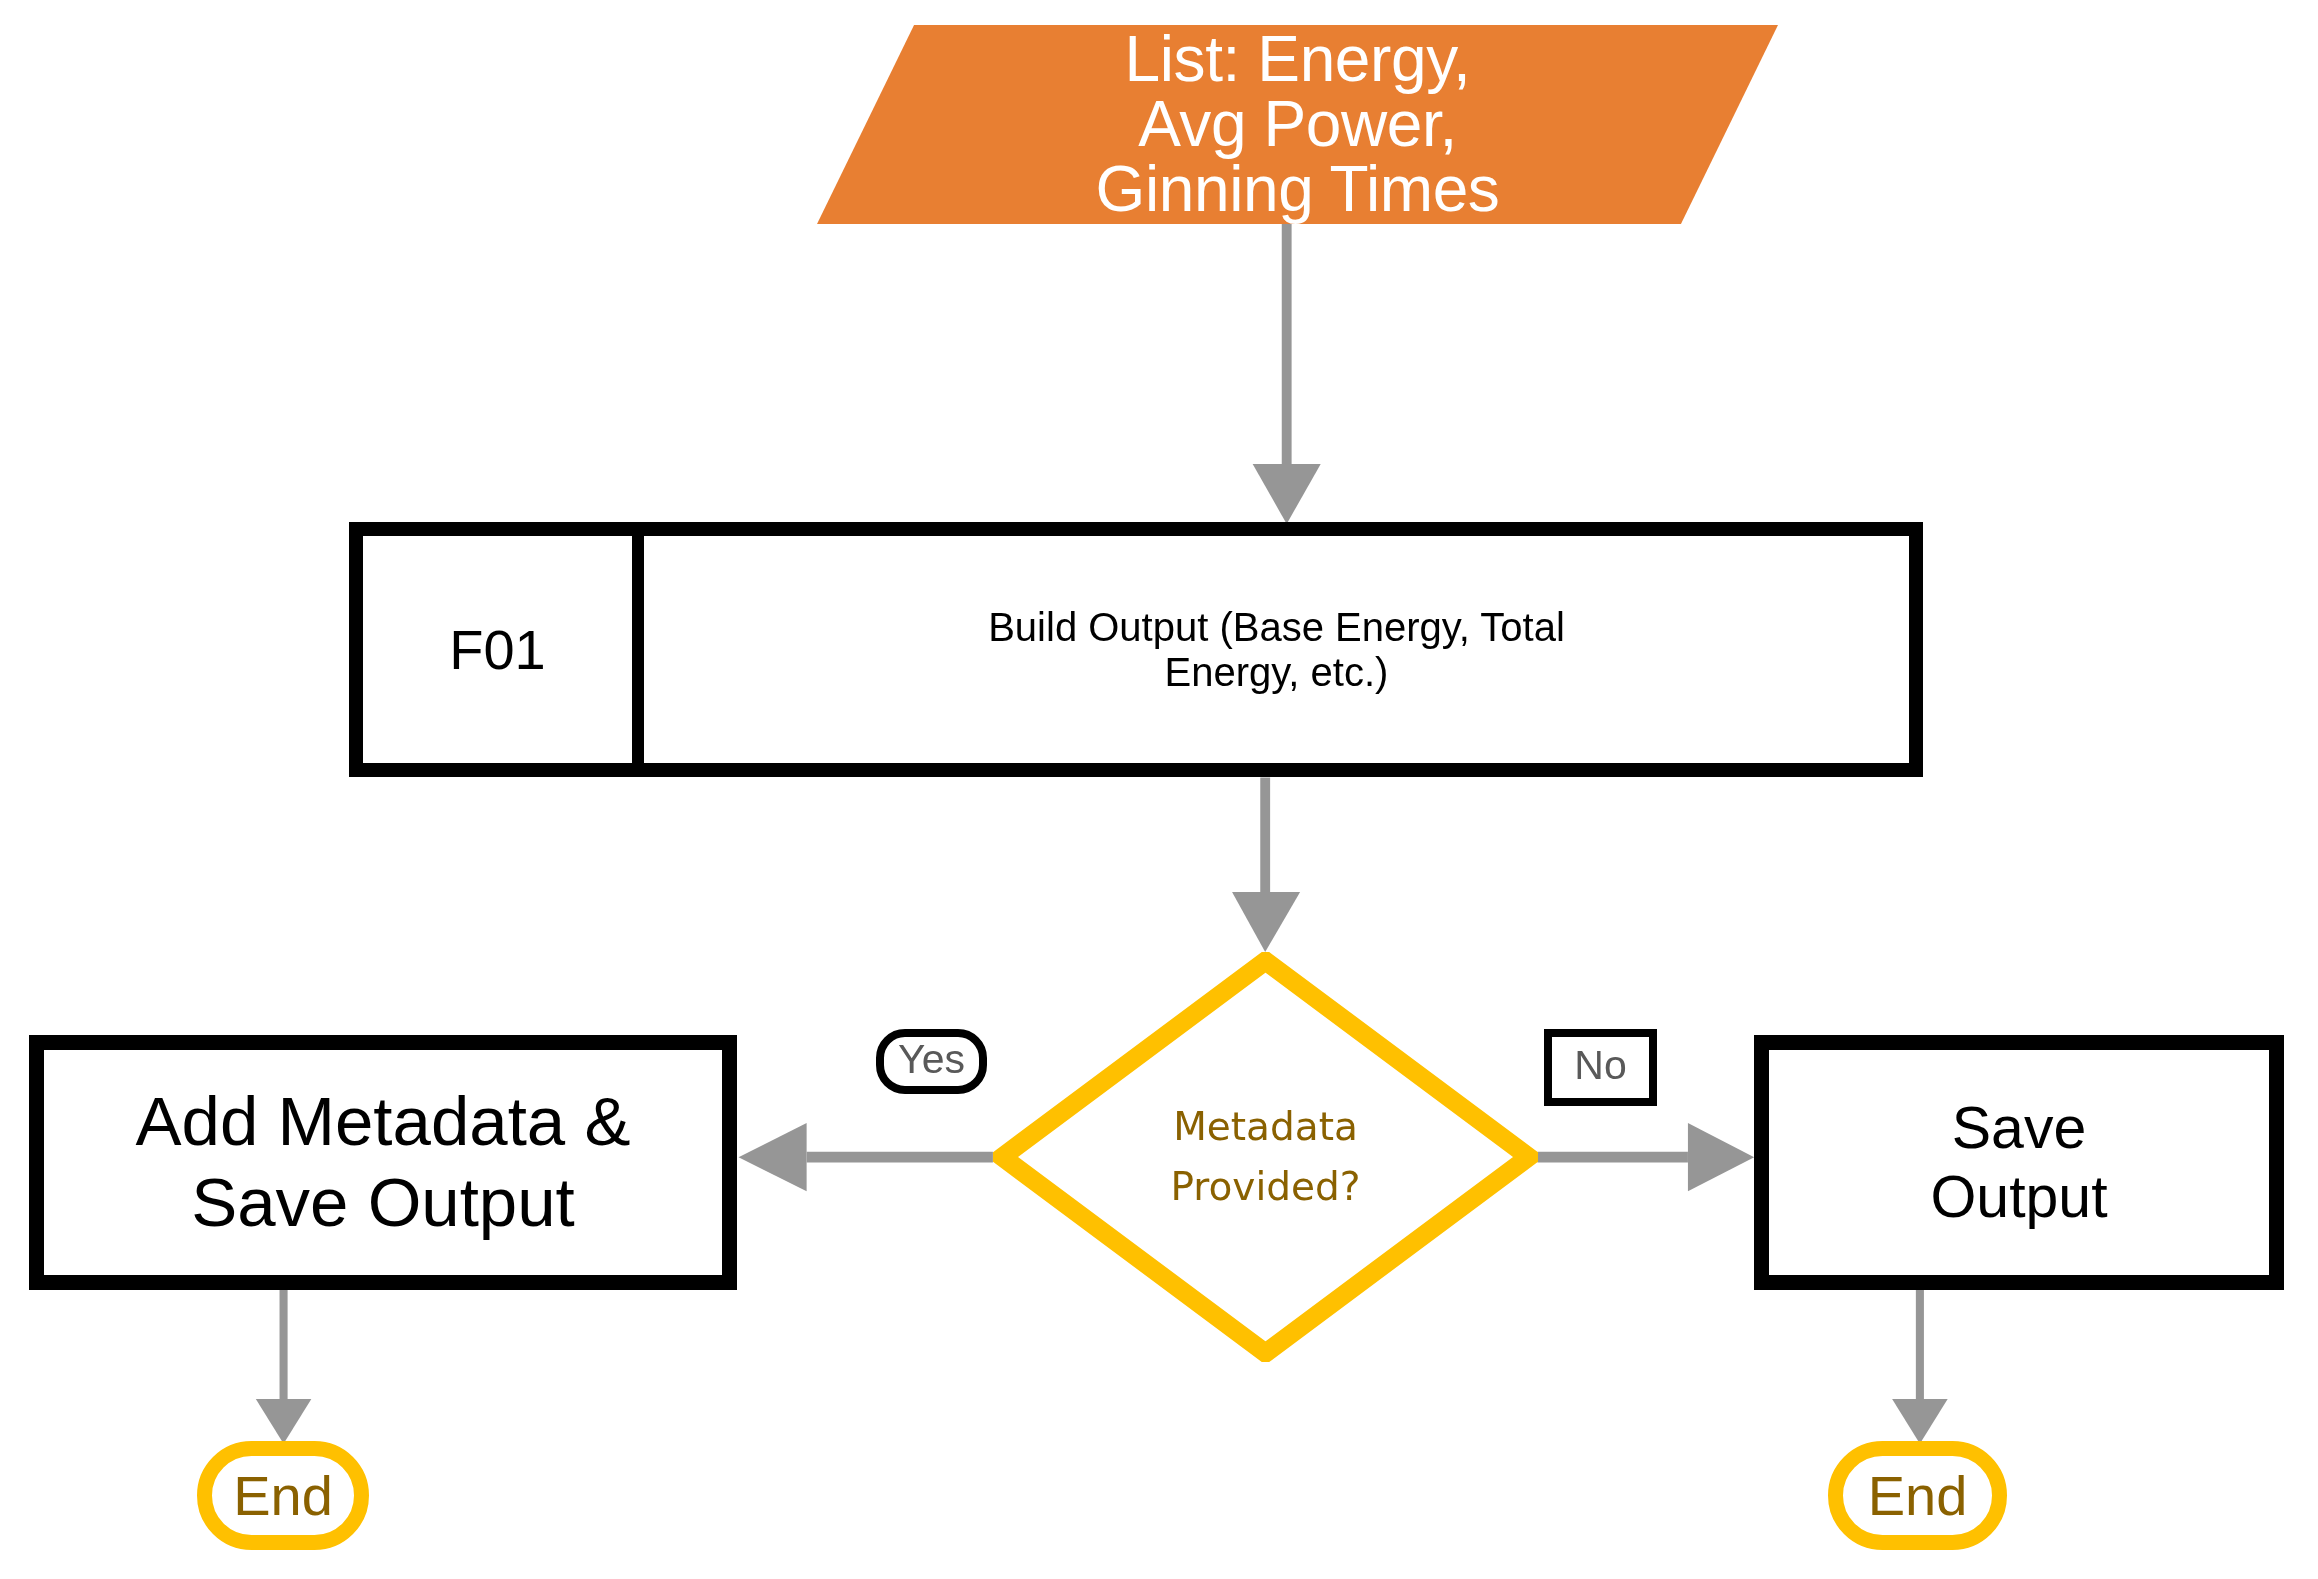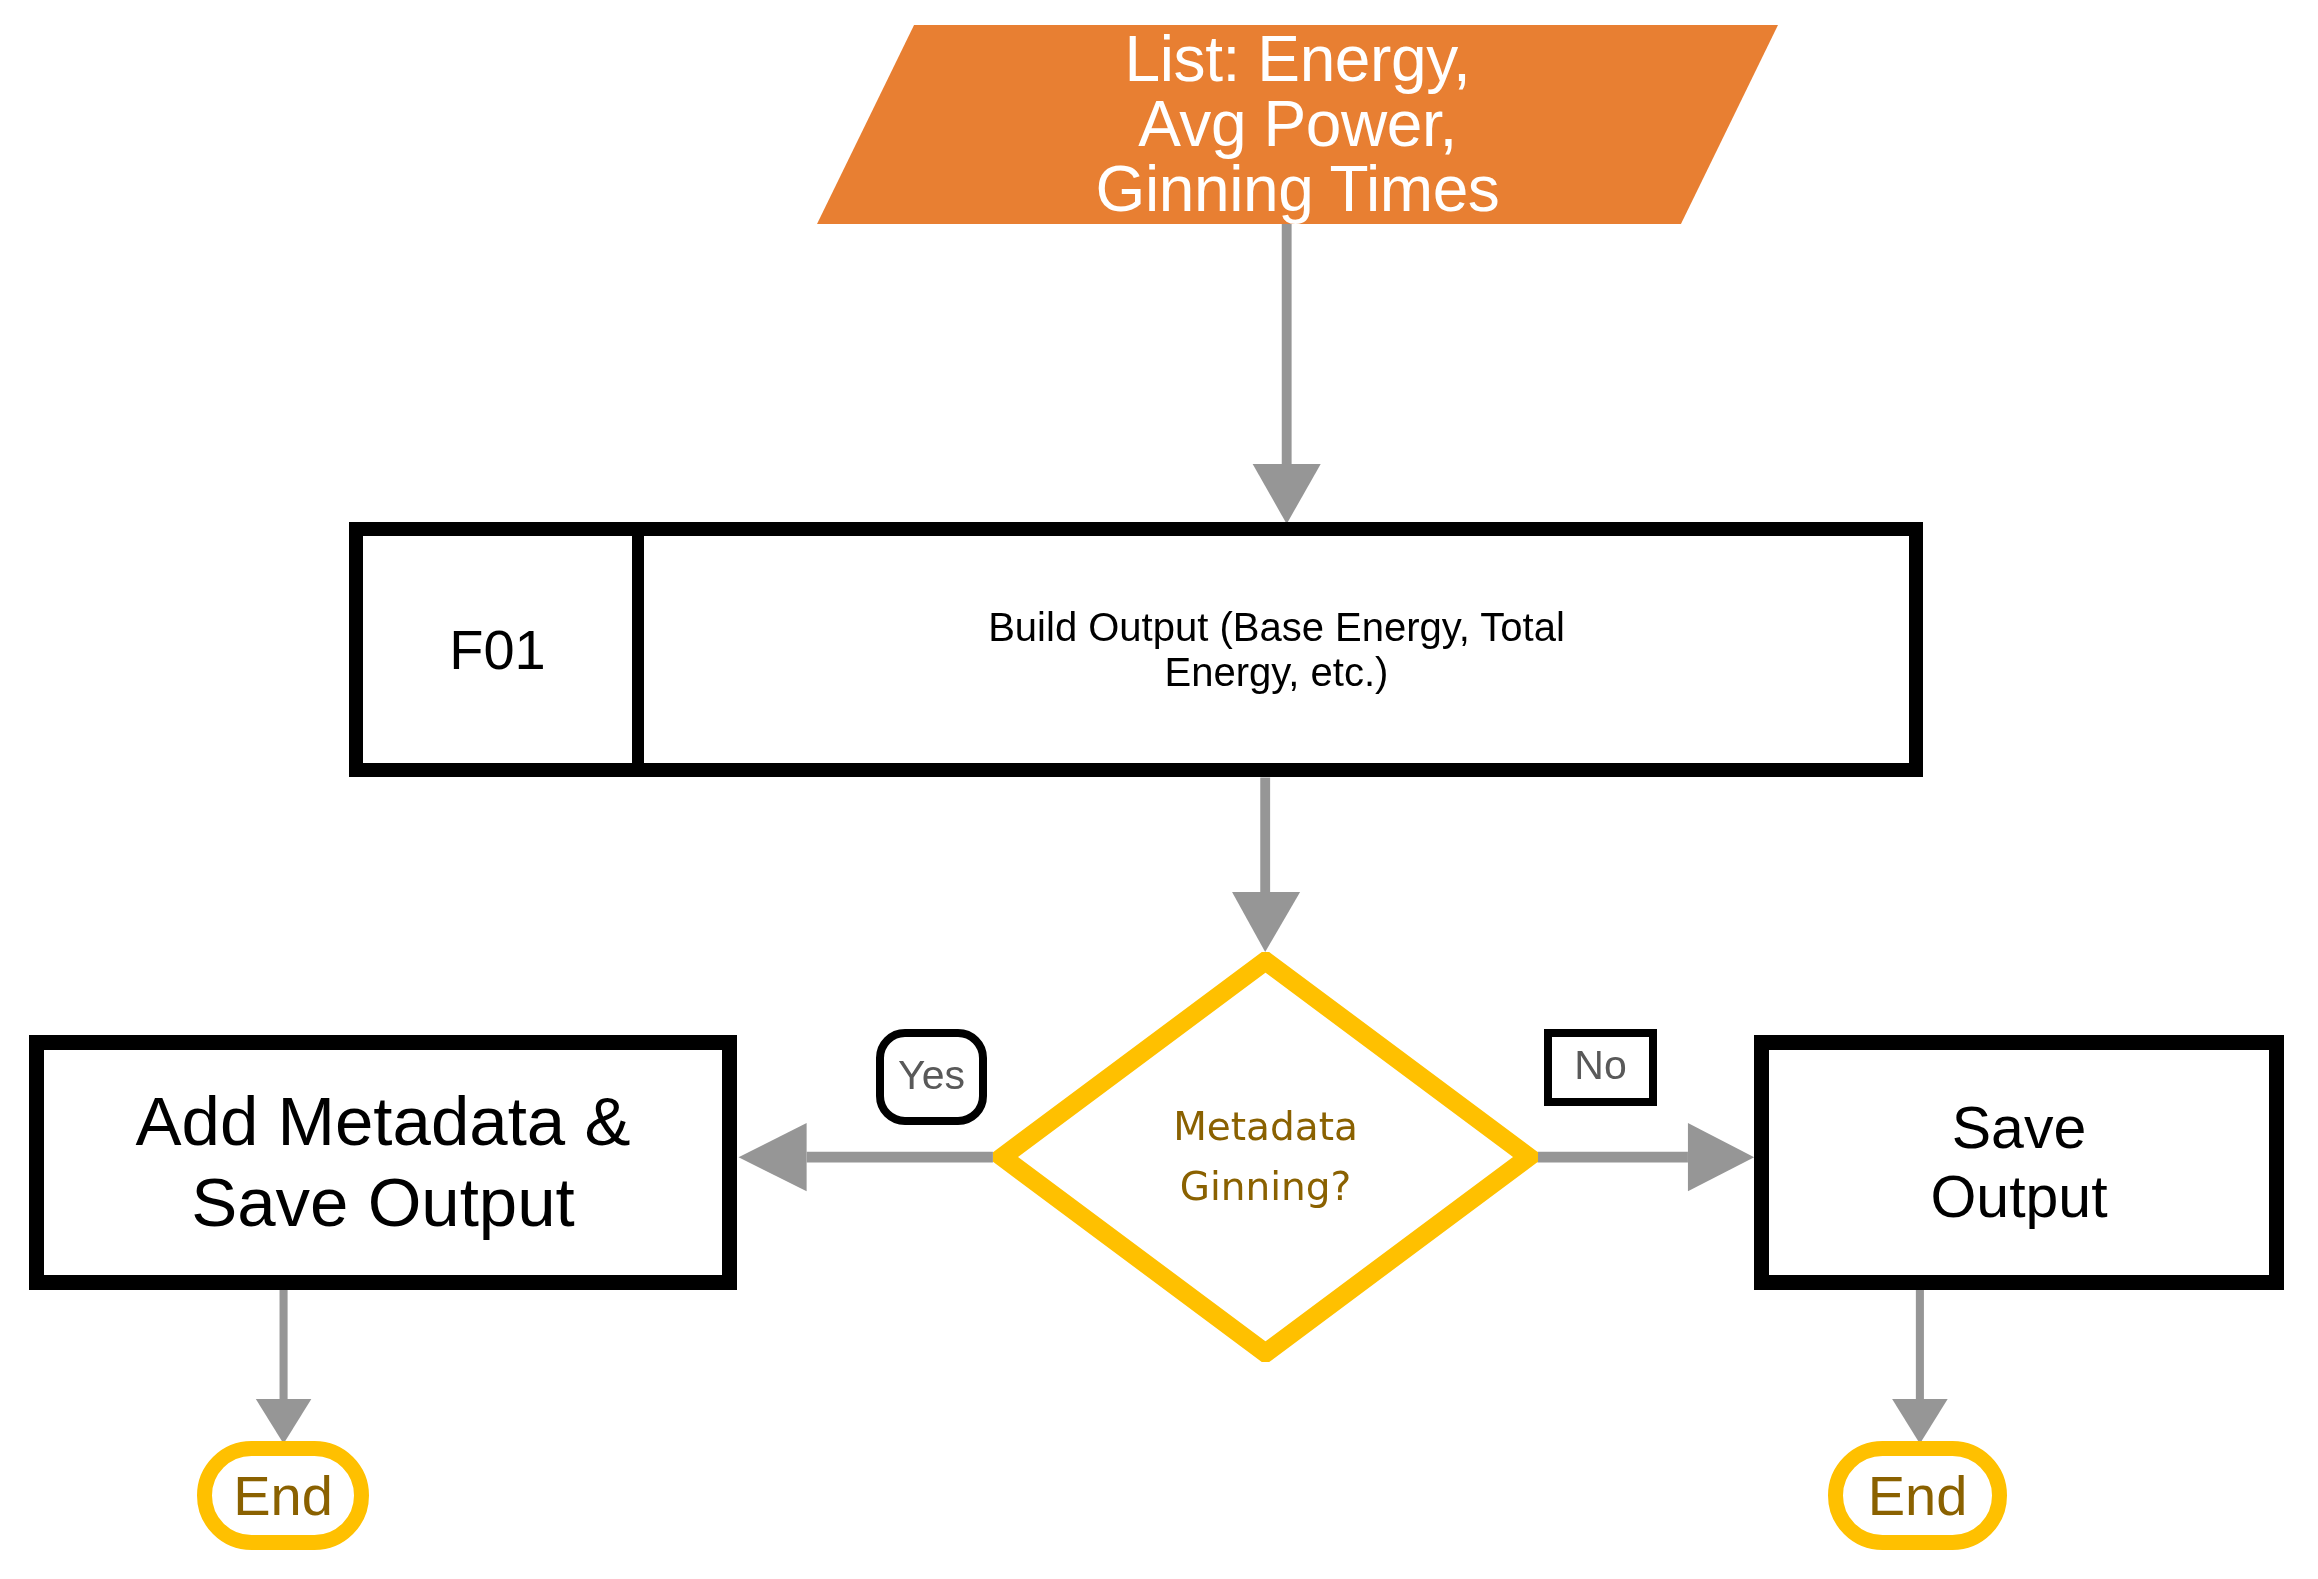--- a/index.html
+++ b/index.html
@@ -122,21 +122,21 @@
   .edge-label {
     border: 8px solid #000000;
     background: #ffffff;
     display: flex;
     align-items: center;
     justify-content: center;
     color: #595959;
     font-size: 41px;
     padding: 1.8px 10.8px 5.4px 10.8px;
   }
-  .label-yes { left: 876px; top: 1029px; width: 111px; height: 96px; border-radius: 29px; }
+  .label-yes { left: 876px; top: 1029px; width: 111px; height: 65px; border-radius: 29px; }
   .label-no  { left: 1544px; top: 1029px; width: 113px; height: 77px; text-align: center; }
 
   
   .process {
     border: 15.2px solid #000000;
     background: #ffffff;
     display: flex;
     align-items: center;
     justify-content: center;
     color: #000000;
@@ -215,21 +215,21 @@
     <div class="sub-id">F01</div>
     <div class="sub-label">Build Output  (Base Energy, Total
 Energy, etc.)</div>
   </div>
 
   <div class="node decision">
     <svg viewBox="0 0 608 458" xmlns="http://www.w3.org/2000/svg">
       <polygon points="304,10 598,229 304,448 10,229" fill="#ffffff" stroke="#FFC000" stroke-width="21" stroke-linejoin="miter"></polygon>
     </svg>
     <div class="decision-text">Metadata
-Ginning?</div>
+Provided?</div>
   </div>
 
   <div class="node edge-label label-yes">
     <span>Yes</span>
   </div>
   <div class="node edge-label label-no">
     <span>No</span>
   </div>
 
   <div class="node process proc-left">Add Metadata &amp;

